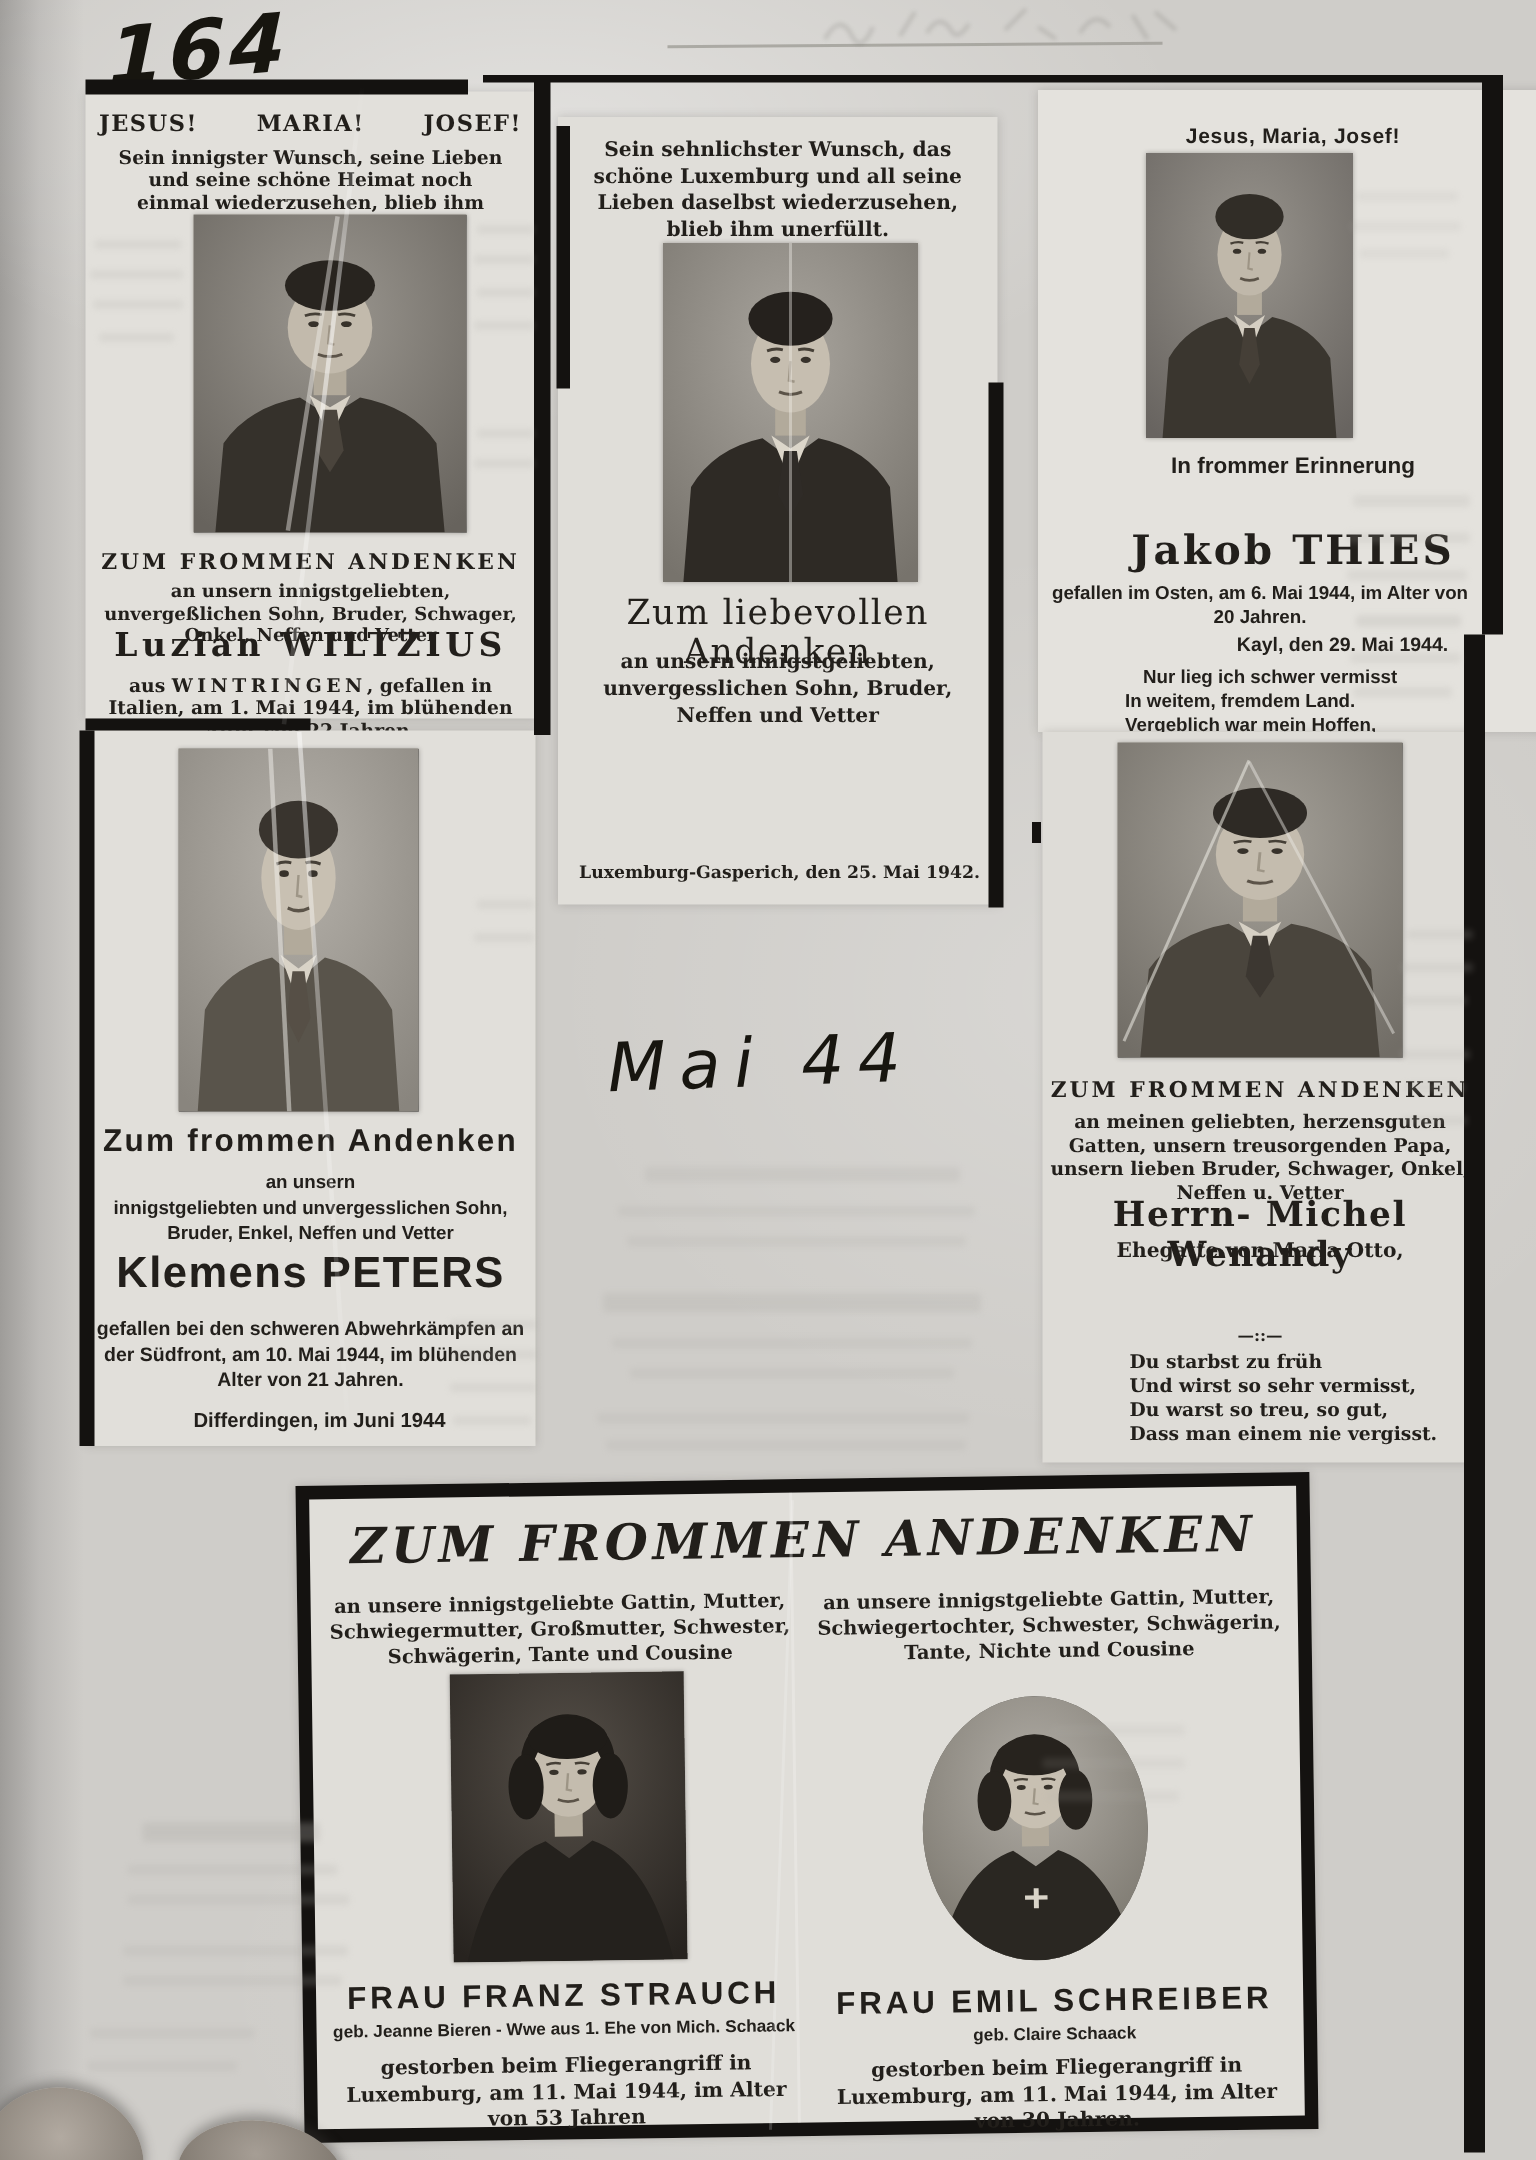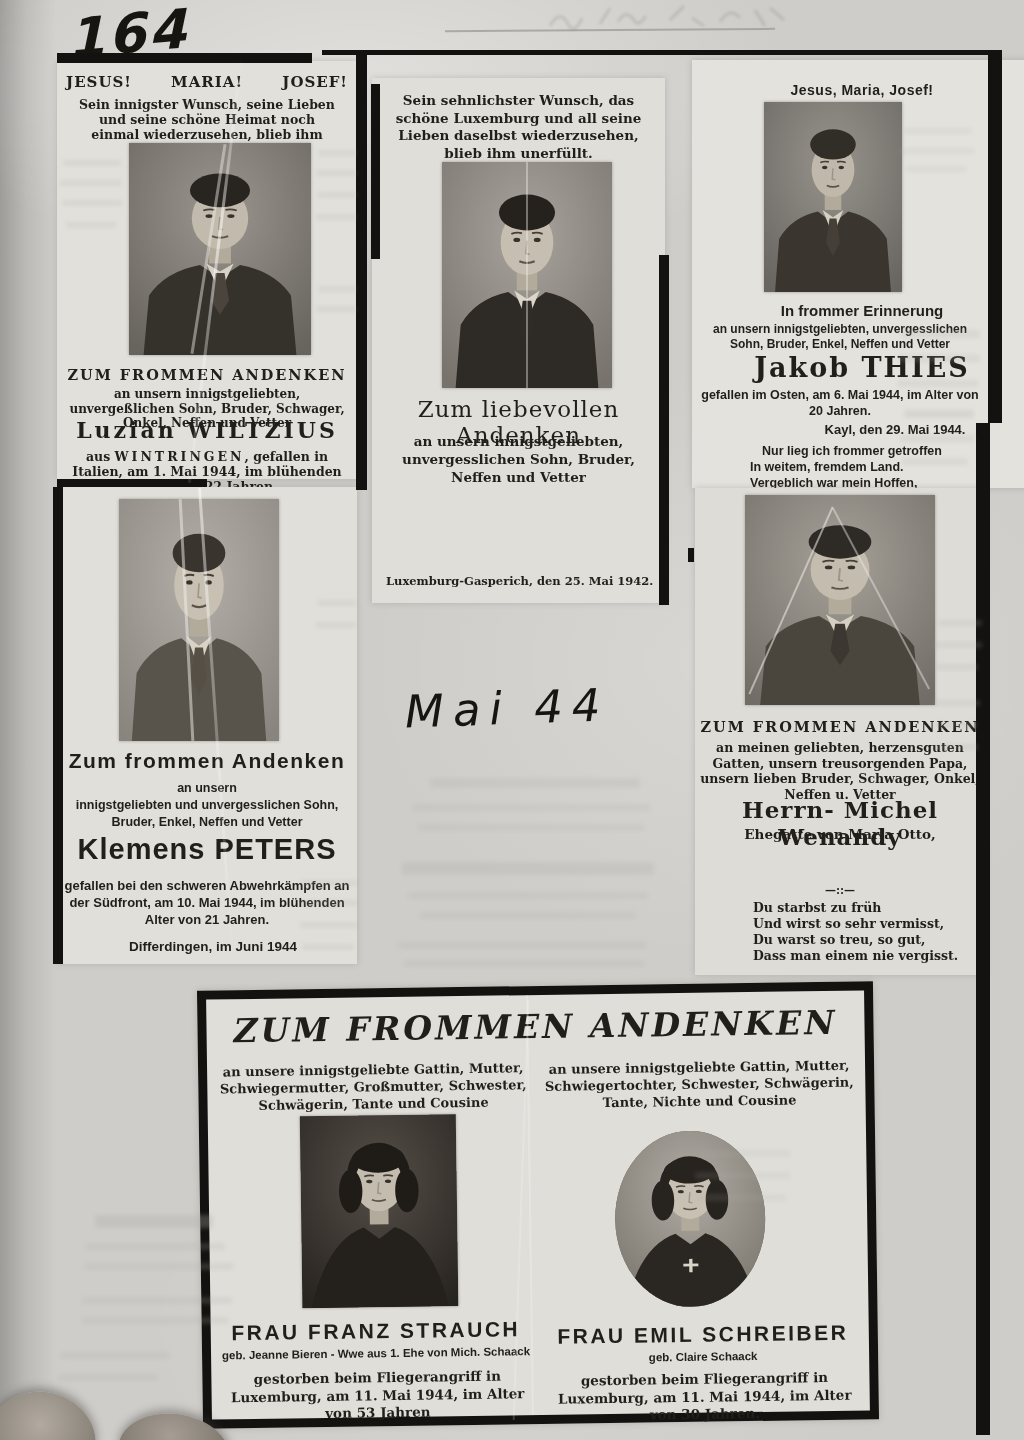--- a/index.html
+++ b/index.html
@@ -152,25 +152,24 @@
           <path d="M42.5,75 L50,93 L57.5,75 L50,80 Z" fill="#d5cfc3"></path>
           <path d="M47.5,81 L52.5,81 L55,98 L50,107 L45,98 Z" fill="#453f37"></path>
           <ellipse cx="44" cy="45.5" rx="2" ry="1.2" fill="#37322b"></ellipse>
           <ellipse cx="56" cy="45.5" rx="2" ry="1.2" fill="#37322b"></ellipse>
           <path d="M40.8,42 Q44,40.8 47,41.6" stroke="#453f36" stroke-width="1.1" fill="none"></path>
           <path d="M53,41.6 Q56,40.8 59.2,42" stroke="#453f36" stroke-width="1.1" fill="none"></path>
           <path d="M50,46 L49.4,53.5 L51.6,54" stroke="#948b7c" stroke-width="1" fill="none" opacity=".8"></path>
           <path d="M45.5,58 Q50,60 54.5,58" stroke="#5b5348" stroke-width="1.2" fill="none"></path>
         </svg></div>
     <div class="abs ctr b ink" style="left:0;top:242px;width:100%;font-size:15px;">In frommer Erinnerung</div>
-    <div class="abs ctr b ink" style="left:3px;top:262px;width:290px;font-size:12px;line-height:14.5px;">an unsern innigstgeliebten, unvergesslichen Sohn, Bruder, Enkel, Neffen und Vetter</div>
     <div class="abs ctr b ink serif" style="left:0;top:292px;width:100%;font-size:27px;letter-spacing:2px;">Jakob THIES</div>
     <div class="abs ctr b ink" style="left:4px;top:328px;width:288px;font-size:12.5px;line-height:15.5px;">gefallen im Osten, am 6. Mai 1944, im Alter von 20 Jahren.</div>
     <div class="abs ctr b ink" style="left:110px;top:362px;width:186px;font-size:13px;">Kayl, den 29. Mai 1944.</div>
-    <div class="abs b ink" style="left:70px;top:384px;font-size:12.5px;">Nur lieg ich frommer getroffen</div>
+    <div class="abs b ink" style="left:70px;top:384px;font-size:12.5px;">Nur lieg ich schwer vermisst</div>
     <div class="abs b ink" style="left:58px;top:400px;font-size:12.5px;">In weitem, fremdem Land.</div>
     <div class="abs b ink" style="left:58px;top:416px;font-size:12.5px;">Vergeblich war mein Hoffen,</div>
     <div class="abs b ink" style="left:58px;top:432px;font-size:12.5px;">Den Tod ich hier doch fand.</div>
     <div class="abs b ink" style="left:58px;top:448px;font-size:12.5px;opacity:.85;">Ich wollte wiederkehren</div>
   </section>
 
   <section class="card serif" style="left:695px;top:488px;width:290px;height:487px;background:#dedcd7;">
     <div class="photo" style="left:50px;top:7px;width:190px;height:210px;"><svg viewBox="0 0 100 132" width="100%" height="100%" preserveAspectRatio="none">
           <defs>
             <radialGradient id="pg4" cx="50%" cy="32%" r="80%">

